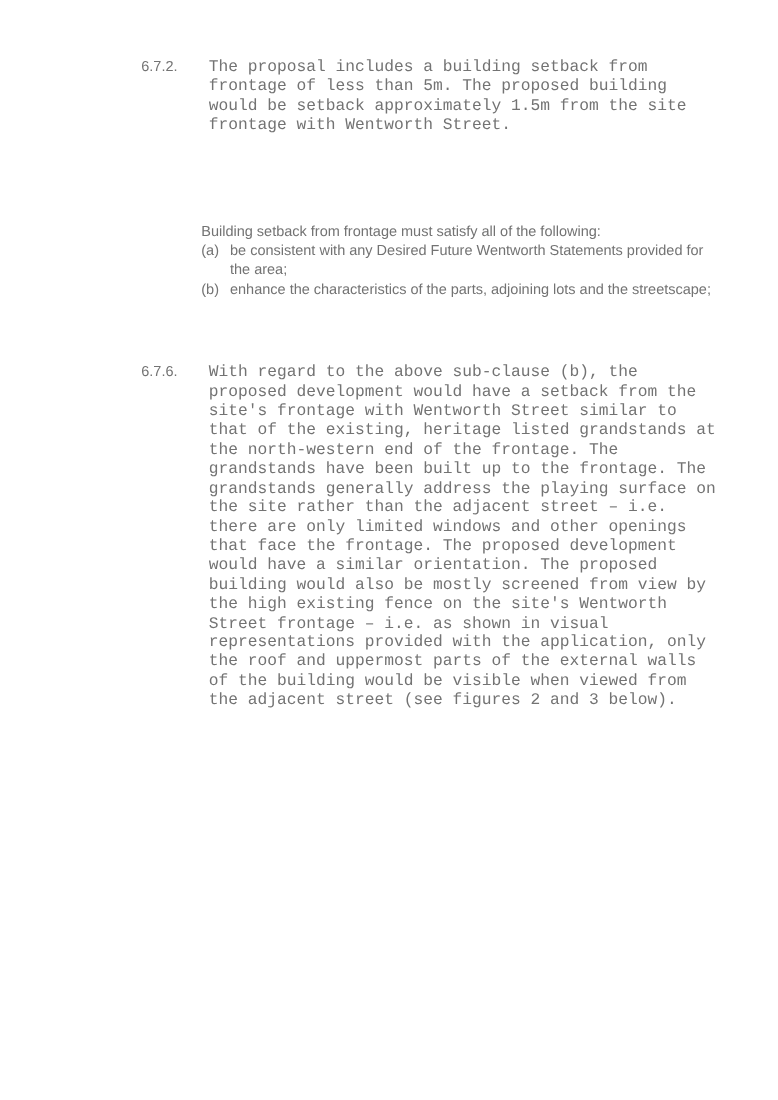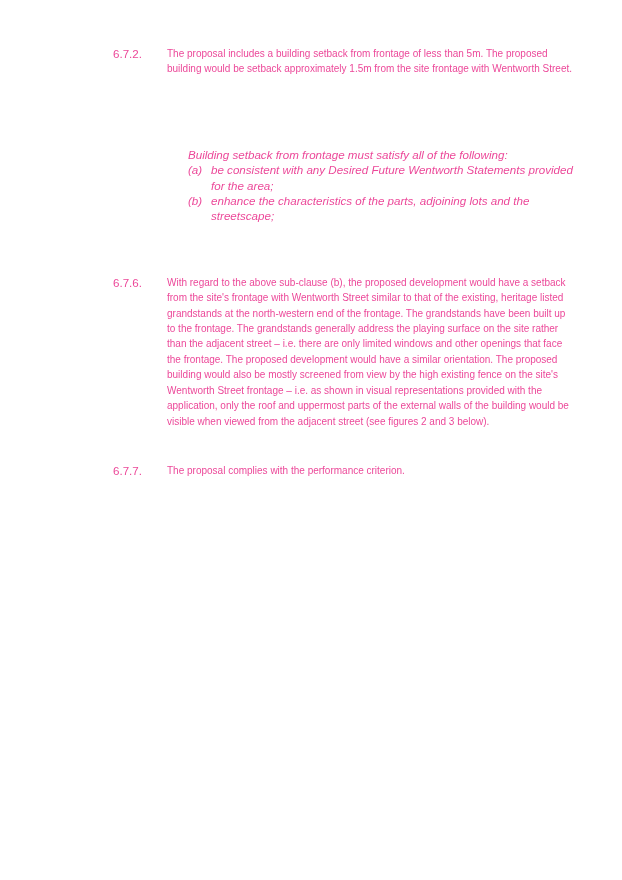--- a/index.html
+++ b/index.html
@@ -7,21 +7,21 @@
     padding: 0;
     background: #ffffff;
   }
   .page {
     position: relative;
     width: 622px;
     height: 640px;
     background: #ffffff;
     overflow: hidden;
     font-family: "Liberation Sans", sans-serif;
-    color: #ec4899;
+    color: #737373;
     -webkit-font-smoothing: antialiased;
   }
   .content {
     position: absolute;
     left: 113px;
     top: 46px;
     width: 460px;
   }
   
   .clause {
@@ -30,32 +30,32 @@
     margin-bottom: 21px;
   }
   .clause-number {
     flex: 0 0 54px;
     font-size: 11.6px;
     line-height: 15.4px;
     white-space: nowrap;
   }
   .clause-body {
     flex: 1 1 auto;
-    font-size: 10px;
+    font-size: 13px;
     line-height: 15.4px;
     text-align: left;
+    font-family: Liberation Mono, monospace;
   }
   .clause-body em {
     font-style: italic;
   }
   
   .quote-block {
-    margin: 0 0 22px 75px;
+    margin: 0 0 22px 48px;
     padding-top: 23px;
-    font-style: italic;
     font-size: 11.6px;
     line-height: 15.4px;
   }
   .quote-lead {
     margin: 0 0 0 0;
   }
   .quote-list {
     margin: 0;
     padding: 0;
     list-style: none;
@@ -113,19 +113,15 @@
 
     <div class="gap-large"></div>
 
     <div class="clause">
       <div class="clause-number">6.7.6.</div>
       <div class="clause-body">With regard to the above sub-clause (b), the proposed development would have a setback from the site's frontage with Wentworth Street similar to that of the existing, heritage listed grandstands at the north-western end of the frontage.  The grandstands have been built up to the frontage.  The grandstands generally address the playing surface on the site rather than the adjacent street – i.e. there are only limited windows and other openings that face the frontage.  The proposed development would have a similar orientation.  The proposed building would also be mostly screened from view by the high existing fence on the site's Wentworth Street frontage – i.e. as shown in visual representations provided with the application, only the roof and uppermost parts of the external walls of the building would be visible when viewed from the adjacent street (see figures 2 and 3 below).</div>
     </div>
 
     <div class="gap-large"></div>
 
-    <div class="clause">
-      <div class="clause-number">6.7.7.</div>
-      <div class="clause-body">The proposal complies with the performance criterion.</div>
-    </div>
 
   </div>
 </div>
 
 </body></html>

